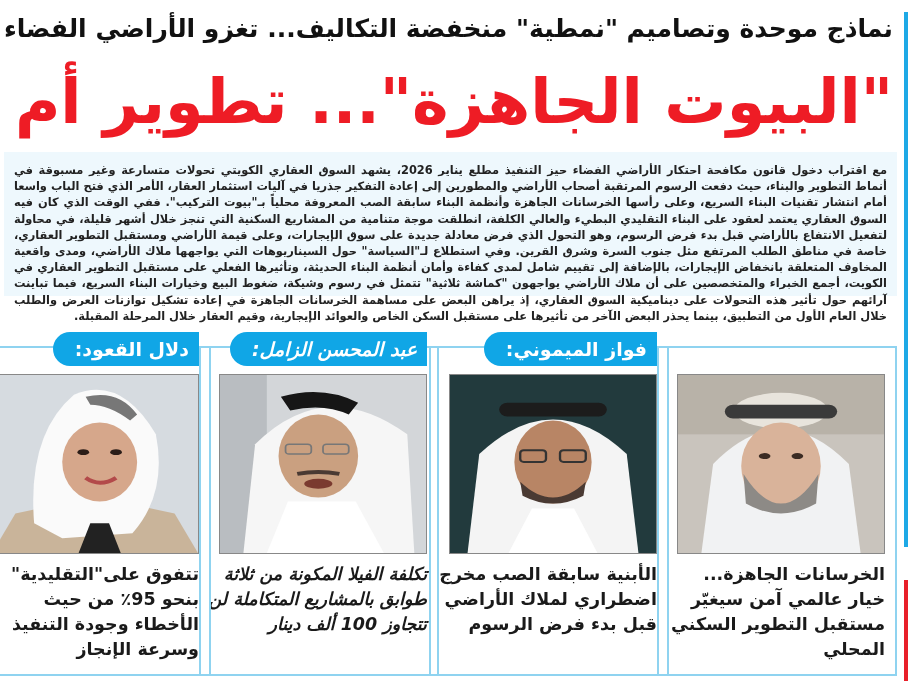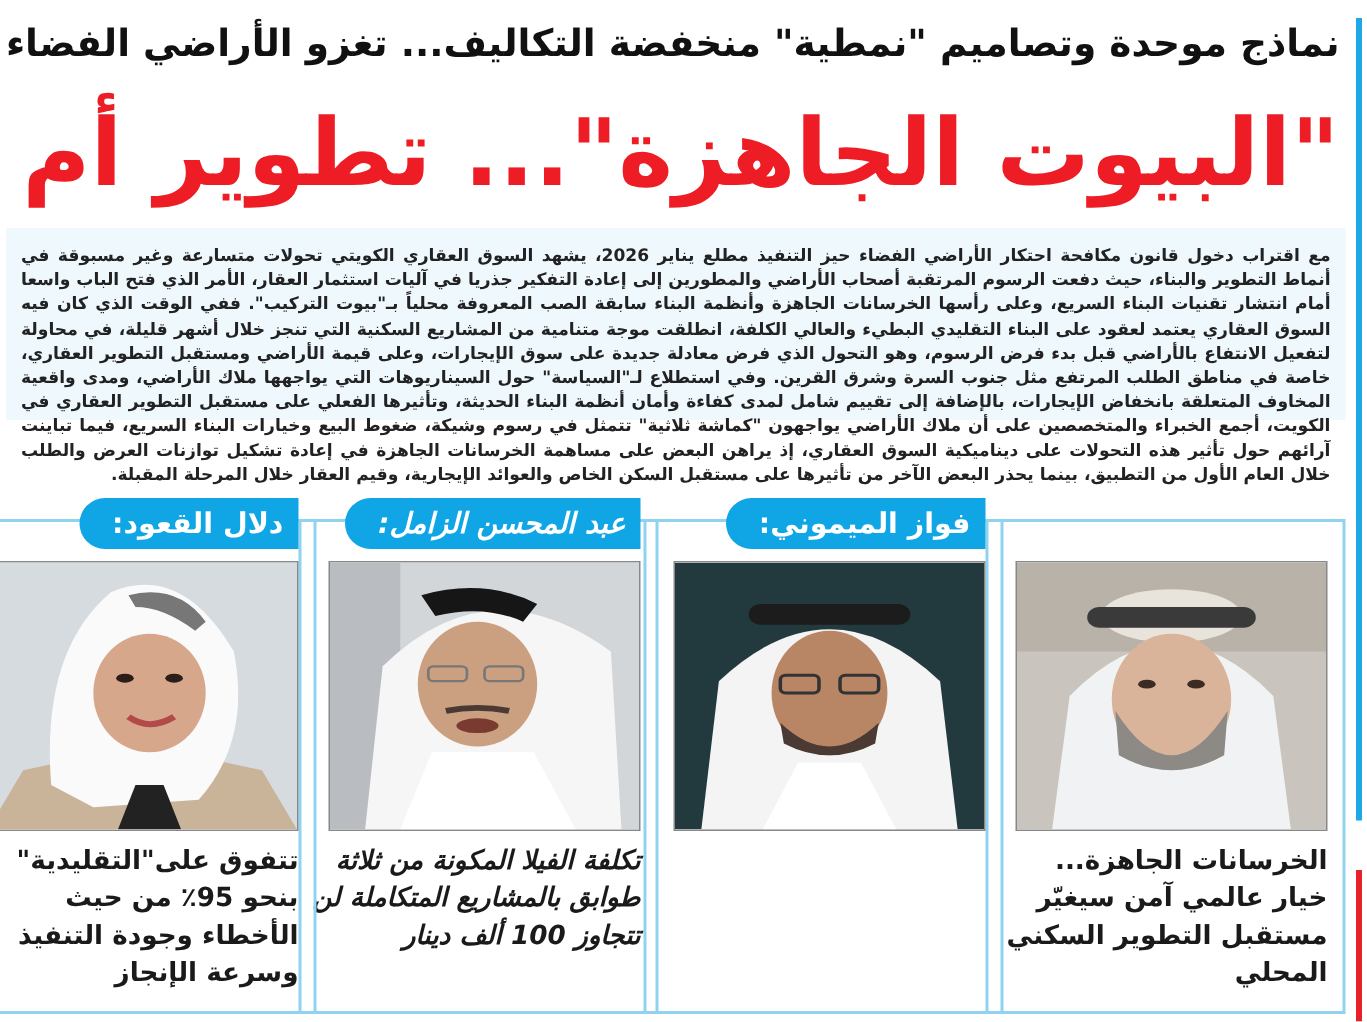--- a/index.html
+++ b/index.html
@@ -38,21 +38,21 @@
     text-align: right;
     font-family: "DejaVu Sans", sans-serif;
     font-size: 62px; font-weight: bold;
     color: #ee1c25;
     line-height: 88px;
     letter-spacing: -2px;
     white-space: nowrap;
   }
   .lead {
     position: absolute; top: 152px; left: 4px; right: 14px;
-    height: 128px;
+    height: 144px;
     background: #eef8fd;
     padding: 10px 10px 0 10px;
   }
   .lead p {
     font-size: 11.4px; font-weight: bold;
     line-height: 16.2px;
     text-align: justify;
     text-align-last: right;
     color: #222;
     letter-spacing: -0.3px;
@@ -147,20 +147,21 @@
           <rect width="176" height="180" fill="#223a3d"></rect>
           <path d="M15 180 L25 80 Q88 10 151 80 L161 180 Z" fill="#f4f4f4"></path>
           <rect x="42" y="28" width="92" height="14" rx="7" fill="#1c1c1c"></rect>
           <ellipse cx="88" cy="88" rx="33" ry="42" fill="#b88565"></ellipse>
           <rect x="60" y="76" width="22" height="12" rx="3" fill="none" stroke="#333" stroke-width="2"></rect>
           <rect x="94" y="76" width="22" height="12" rx="3" fill="none" stroke="#333" stroke-width="2"></rect>
           <path d="M60 108 Q88 140 116 108 L114 122 Q88 138 62 122 Z" fill="#4a3a33"></path>
           <path d="M50 180 L70 135 L106 135 L126 180 Z" fill="#ffffff"></path>
         </svg>
       </div>
+      <div class="caption">الأبنية سابقة الصب مخرج اضطراري لملاك الأراضي قبل بدء فرض الرسوم</div>
     </div>
 
     <div class="card c3">
       <div class="frame"></div>
       <div class="tab">عبد المحسن الزامل:</div>
       <div class="photo">
         <svg viewBox="0 0 176 180" preserveAspectRatio="none">
           <rect width="176" height="180" fill="#d3d6d9"></rect>
           <rect x="0" y="0" width="40" height="180" fill="#b9bdc1"></rect>
           <path d="M20 180 L30 70 Q90 0 160 60 L166 180 Z" fill="#f6f6f6"></path>

